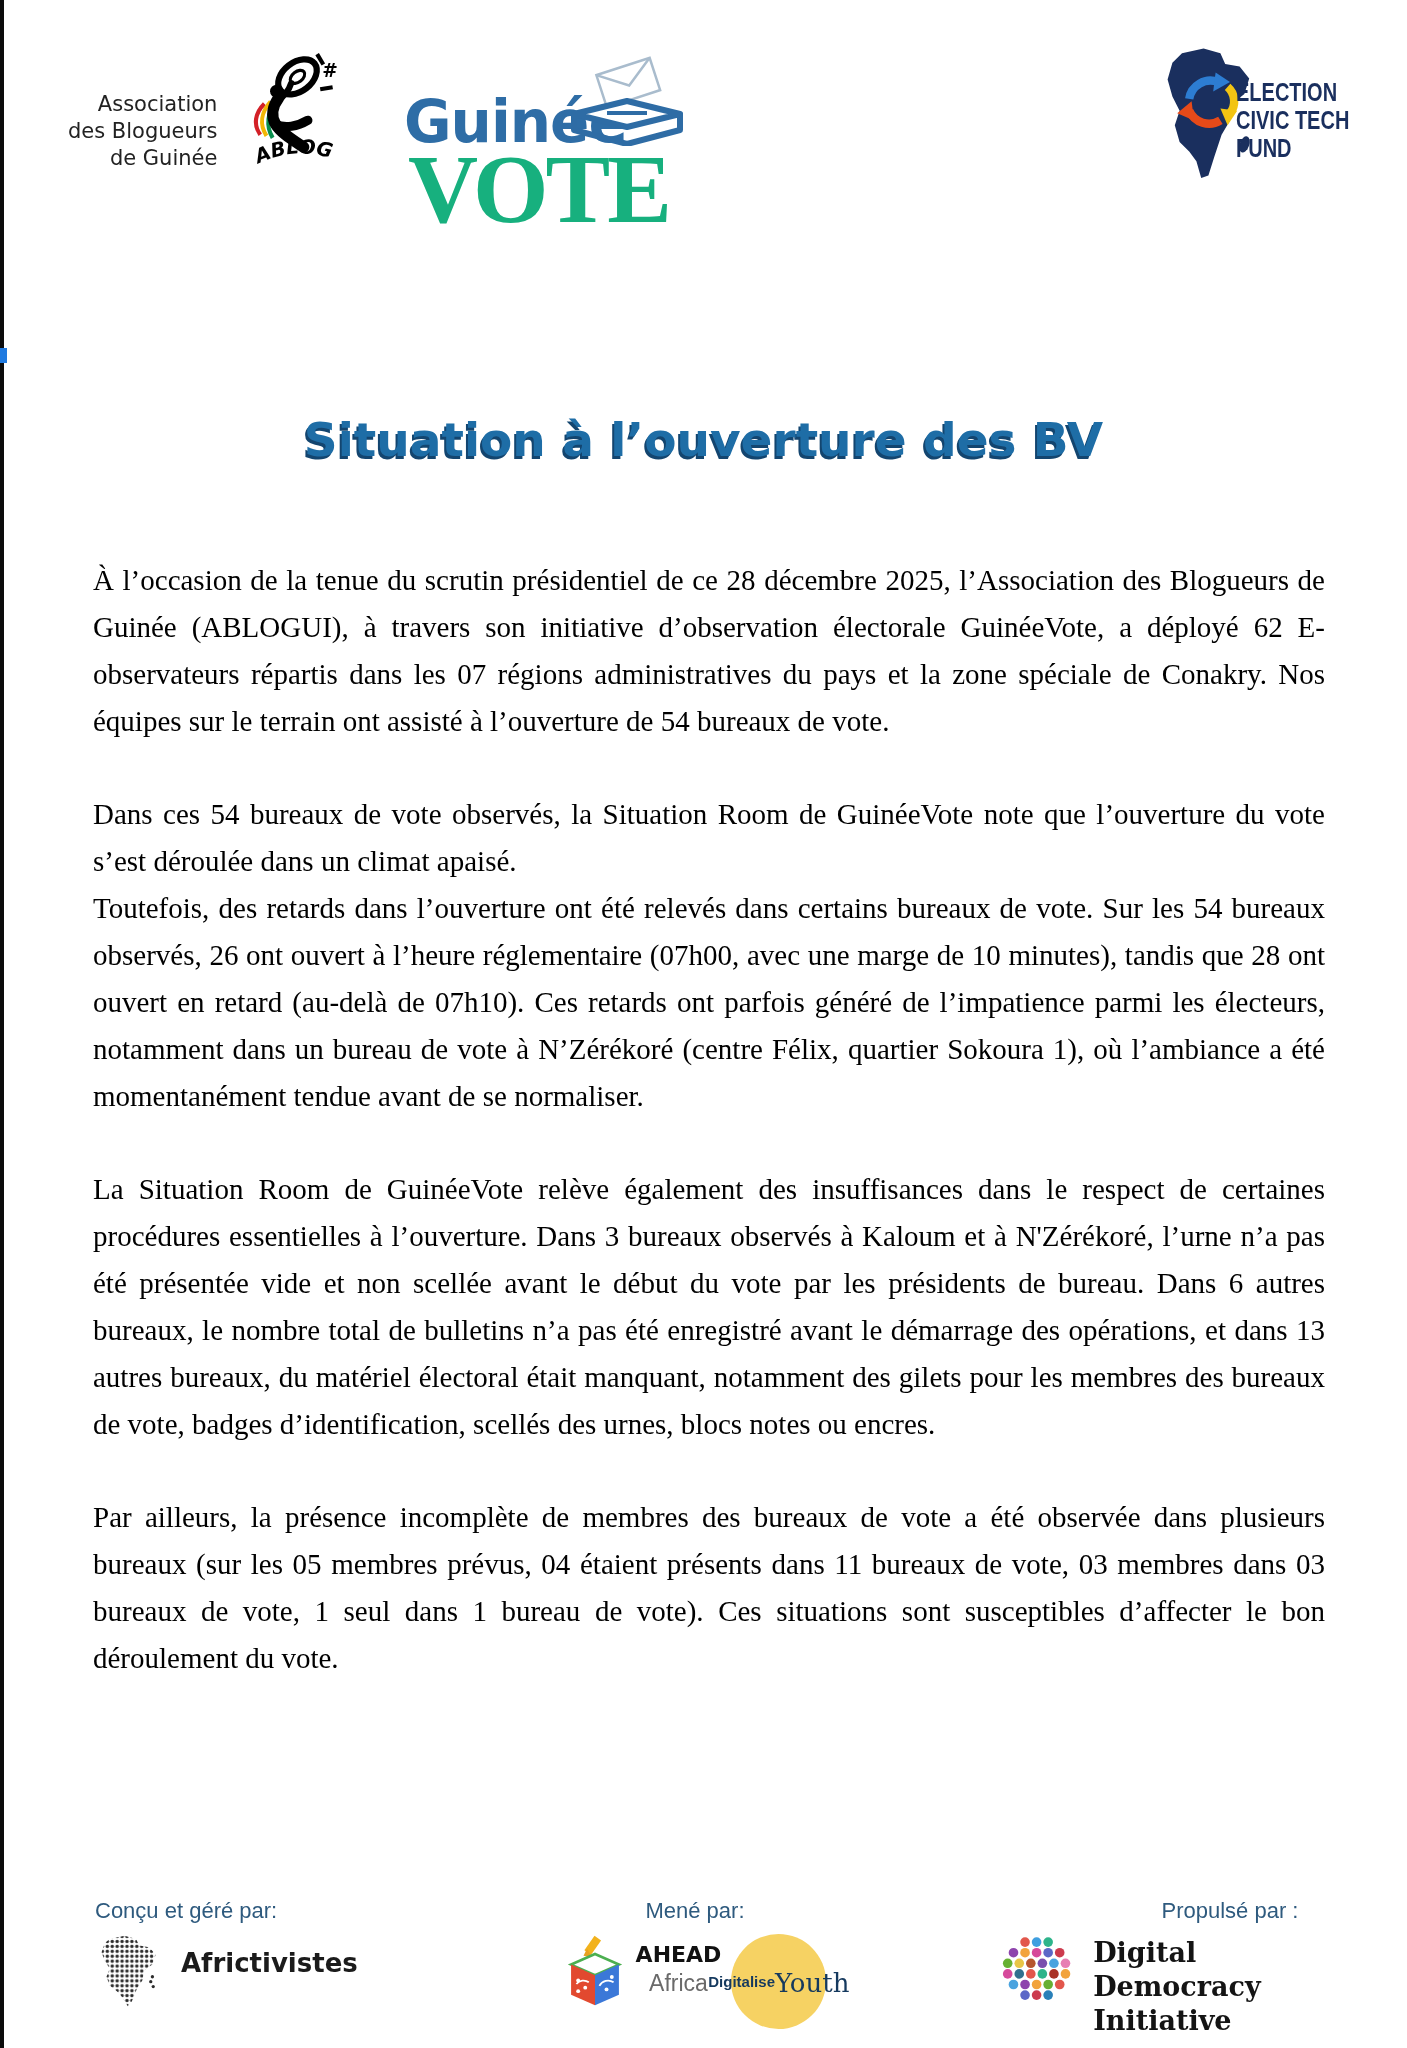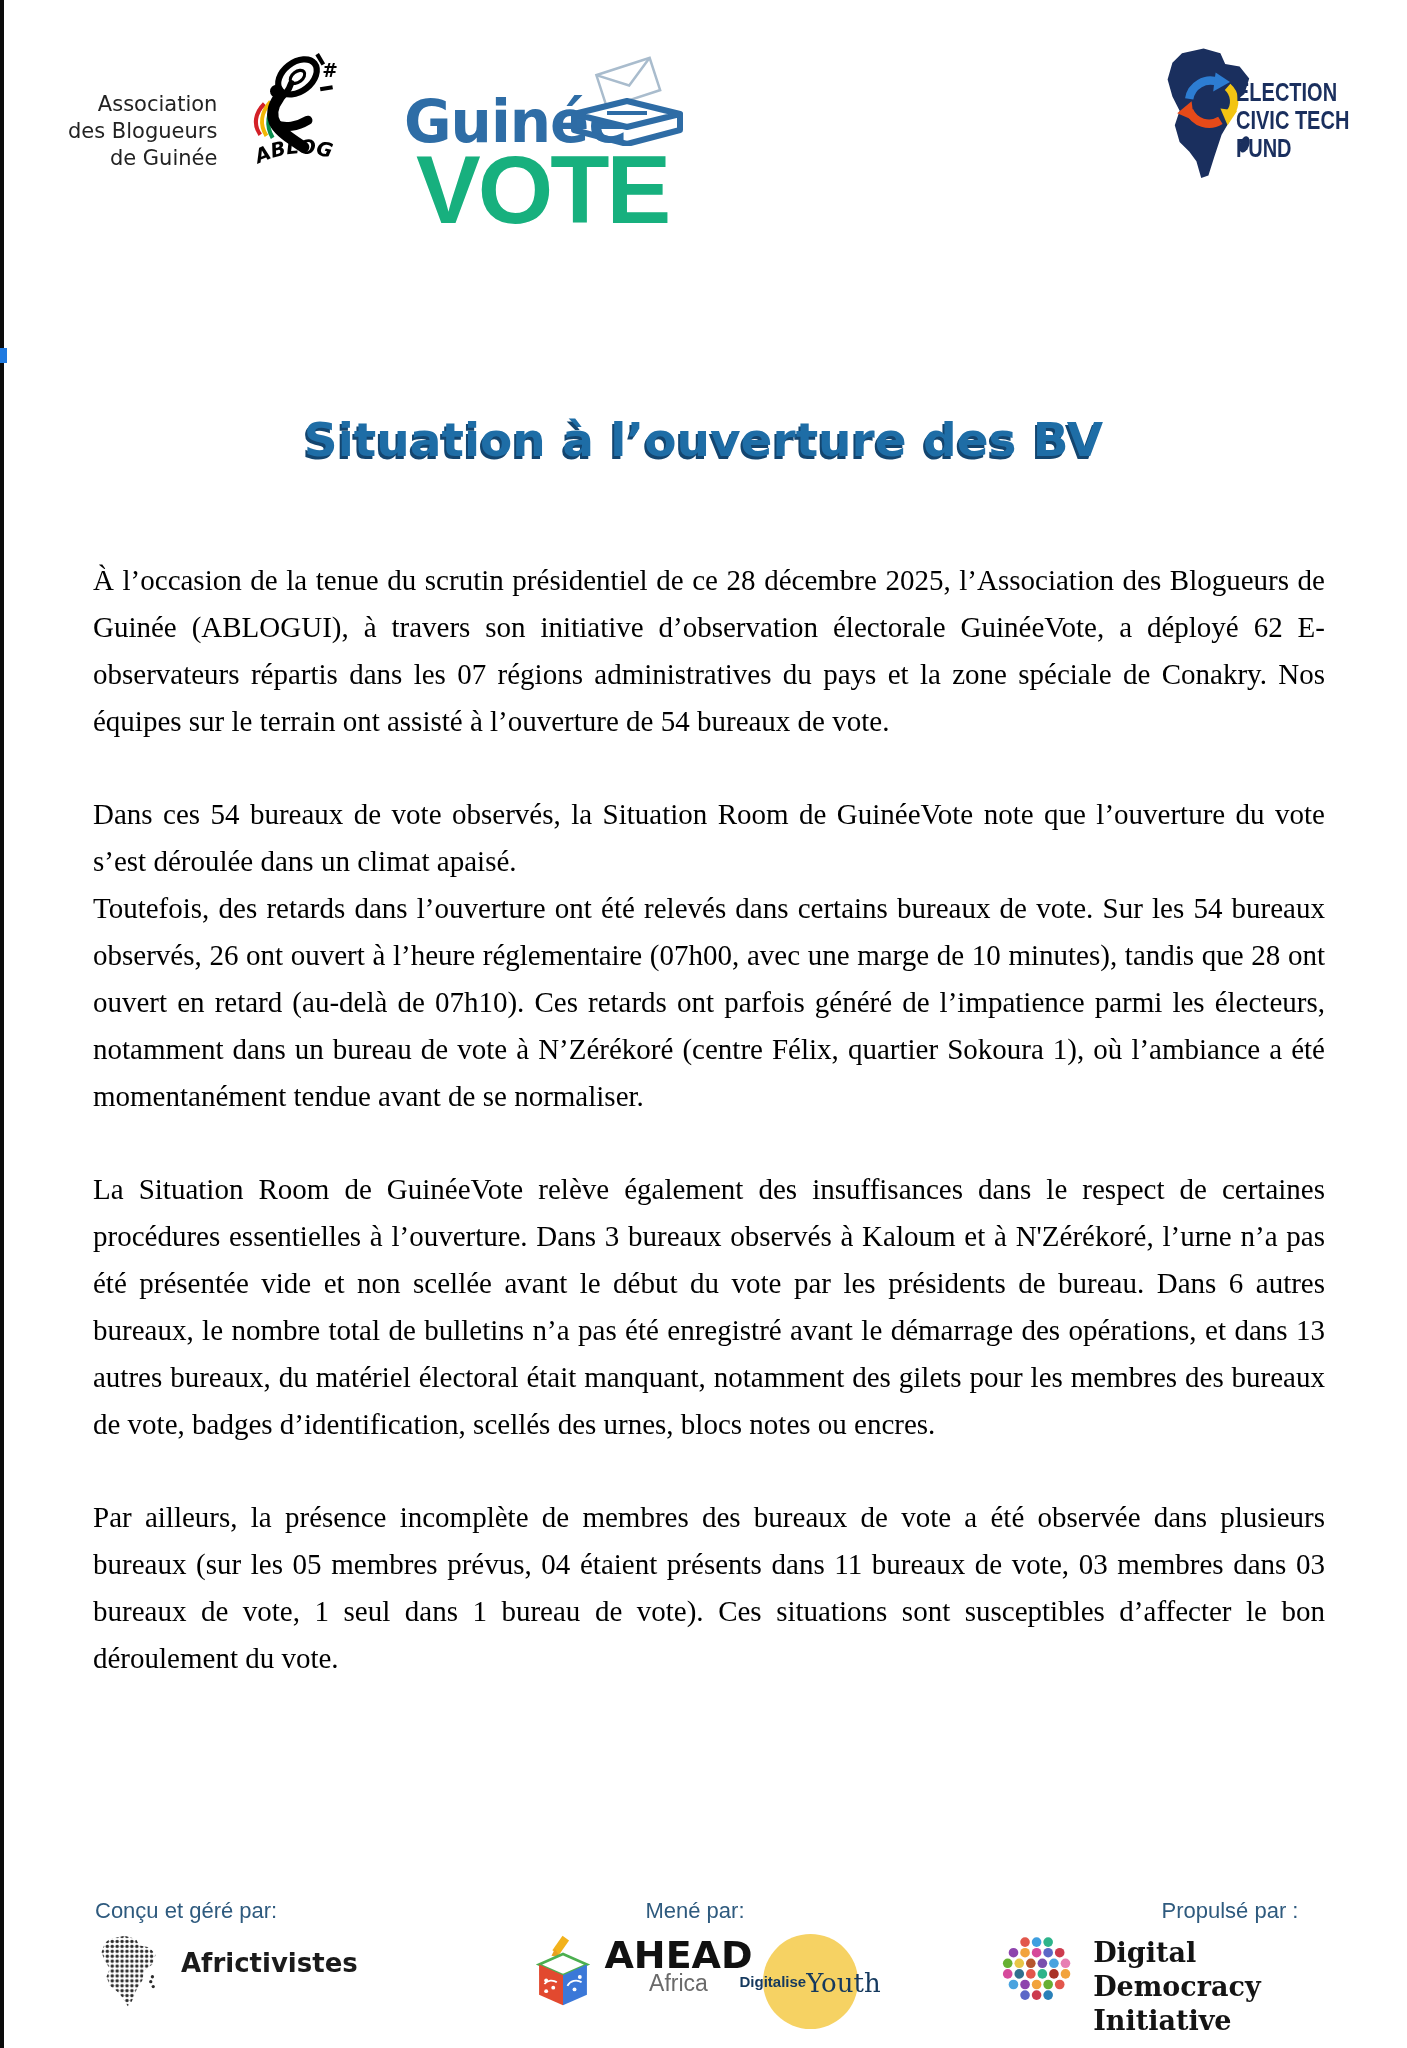--- a/index.html
+++ b/index.html
@@ -11,21 +11,21 @@
   .edge-tick{position:absolute;left:0;top:348px;width:7px;height:15px;background:#1f7ae0;}
 
   
   .ablogui{position:absolute;left:68px;top:50px;display:flex;align-items:flex-end;}
   .ablogui-text{font-family:"DejaVu Sans","Liberation Sans",sans-serif;font-size:21px;
                 line-height:27px;color:#222;text-align:right;margin-right:2px;}
   .gv{position:absolute;left:400px;top:56px;width:300px;height:180px;}
   .gv-word1{position:absolute;left:4px;top:32px;font-family:"DejaVu Sans",sans-serif;
             font-size:58px;font-weight:bold;letter-spacing:-1px;color:var(--guinee_blue);}
   .gv-ballot{position:absolute;left:152px;top:-2px;}
-  .gv-word2{position:absolute;left:16px;top:78px;font-family:Liberation Sans, sans-serif;
+  .gv-word2{position:absolute;left:8px;top:78px;font-family:Liberation Serif, serif;
             font-size:97px;font-weight:bold;letter-spacing:-3px;color:var(--vote_green);}
   .ectf{position:absolute;left:1158px;top:46px;width:210px;height:150px;}
   .ectf-text{position:absolute;left:78px;top:32px;font-family:"Liberation Sans",sans-serif;
              font-weight:bold;font-size:25px;line-height:28px;color:var(--ectf_navy);
              transform:scaleX(.8);transform-origin:left top;white-space:nowrap;}
 
   
   .banner{position:absolute;top:412px;left:0;width:100%;margin:0;text-align:center;
           font-family:"DejaVu Sans",sans-serif;font-size:47px;font-weight:bold;
           color:var(--title_blue);text-shadow:-2px 3px 0 var(--title_shadow);}
@@ -41,21 +41,21 @@
   
   .footer-label{font-family:"Liberation Sans",sans-serif;font-size:22px;
                 color:var(--label_blue);margin-bottom:10px;}
   .f-left{position:absolute;left:95px;top:1898px;width:330px;}
   .f-left .row{display:flex;align-items:center;}
   .africtivistes-name{font-family:"DejaVu Sans",sans-serif;font-weight:bold;font-size:26px;
                       color:#1b1b1b;margin-left:4px;margin-top:-16px;}
   .f-center{position:absolute;left:510px;top:1898px;width:370px;text-align:center;}
   .f-center .row{display:flex;align-items:flex-start;justify-content:center;gap:10px;}
   .ahead-words{margin-top:6px;}
-  .ahead-name{font-family:"DejaVu Sans",sans-serif;font-weight:bold;font-size:38px;
+  .ahead-name{font-family:"DejaVu Sans",sans-serif;font-weight:bold;font-size:22px;
               color:#111;line-height:30px;}
   .ahead-sub{font-family:"Liberation Sans",sans-serif;font-size:23px;color:#6a6a6a;}
   .dy-circle{width:95px;height:95px;border-radius:50%;background:var(--digitalise_yellow);
              display:flex;flex-direction:row;align-items:center;justify-content:center;
              margin-top:0px;}
   .dy-top{font-family:"Liberation Sans",sans-serif;font-size:15px;font-weight:bold;color:#15395e;}
   .dy-bottom{font-family:"DejaVu Serif",serif;font-size:26px;color:#15395e;margin-top:2px;}
   .f-right{position:absolute;left:1000px;top:1898px;width:370px;}
   .f-right .footer-label{text-align:center;padding-left:90px;}
   .f-right .row{display:flex;align-items:flex-start;gap:14px;}

